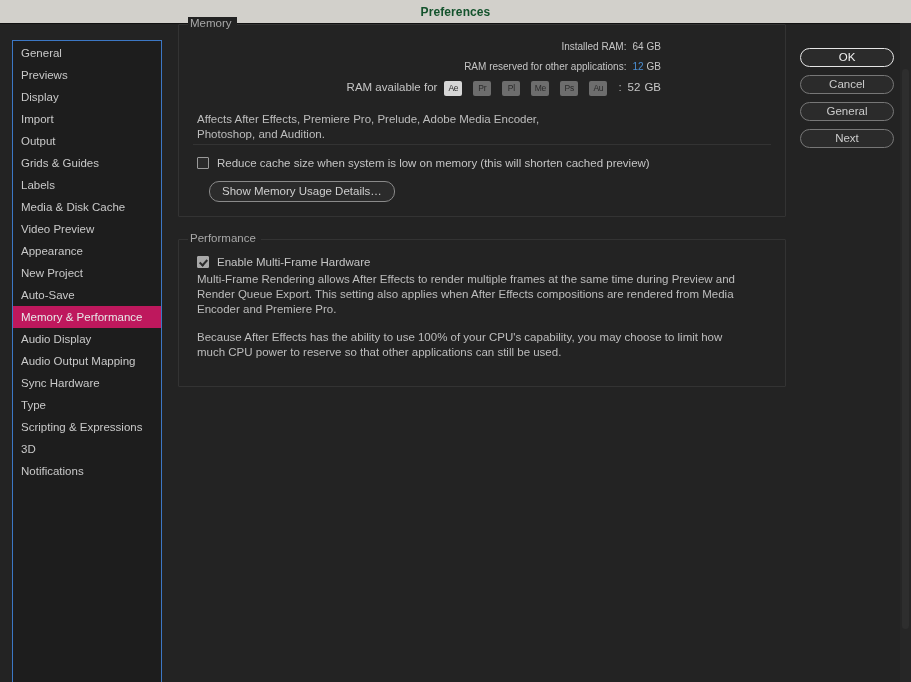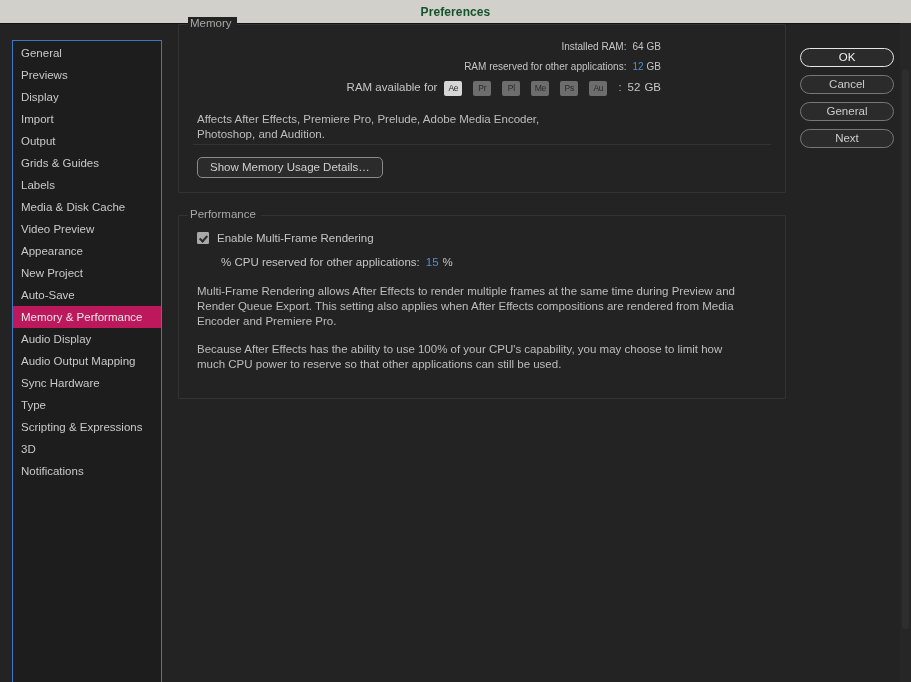--- a/index.html
+++ b/index.html
@@ -189,26 +189,26 @@
     width: 3px;
     height: 6px;
     border: solid #2b2b2b;
     border-width: 0 2px 2px 0;
     transform: rotate(42deg);
   }
 
   .pillbtn {
     display: inline-block;
     border: 1px solid #8a8a8a;
-    border-radius: 5px;
+    border-radius: 10px;
     background: #2b2b2b;
     color: #cfcfcf;
     font-size: 11.5px;
     padding: 3px 12px 4px 12px;
-    margin-left: 4px;
+    margin-left: 16px;
   }
 
   
   .cpu-row {
     display: flex;
     align-items: center;
     font-size: 11.5px;
     color: #c5c5c5;
     margin: 12px 0 16px 28px;
   }
@@ -335,37 +335,36 @@
           <span class="unit" style="margin-left:4px;">GB</span>
         </div>
 
         <div class="affects">
           <div>Affects After Effects, Premiere Pro, Prelude, Adobe Media Encoder,</div>
           <div>Photoshop, and Audition.</div>
         </div>
 
         <div class="hr"></div>
 
+        <div class="checkrow">
+          <span class="cbox" id="cb-reduce"></span>
+          <span>Reduce cache size when system is low on memory (this will shorten cached preview)</span>
+        </div>
 
         <div class="pillbtn">Show Memory Usage Details…</div>
       </div>
 
       <div class="groupbox">
         <div class="group-title">Performance</div>
 
         <div class="checkrow" style="margin-bottom:4px;">
           <span class="cbox checked" id="cb-mfr"></span>
-          <span>Enable Multi-Frame Rendering</span>
-        </div>
-
-        <div class="cpu-row">
-          <span>% CPU reserved for other applications:</span>
-          <span class="val">15</span>
-          <span class="unit">%</span>
-        </div>
+          <span>Enable Multi-Frame Hardware</span>
+        </div>
+
 
         <div class="para">Multi-Frame Rendering allows After Effects to render multiple frames at the same time during Preview and Render Queue Export. This setting also applies when After Effects compositions are rendered from Media Encoder and Premiere Pro.</div>
         <div class="para">Because After Effects has the ability to use 100% of your CPU's capability, you may choose to limit how much CPU power to reserve so that other applications can still be used.</div>
       </div>
 
     </div>
 
     <div class="btncol">
       <div class="dlgbtn primary">OK</div>
       <div class="dlgbtn">Cancel</div>

